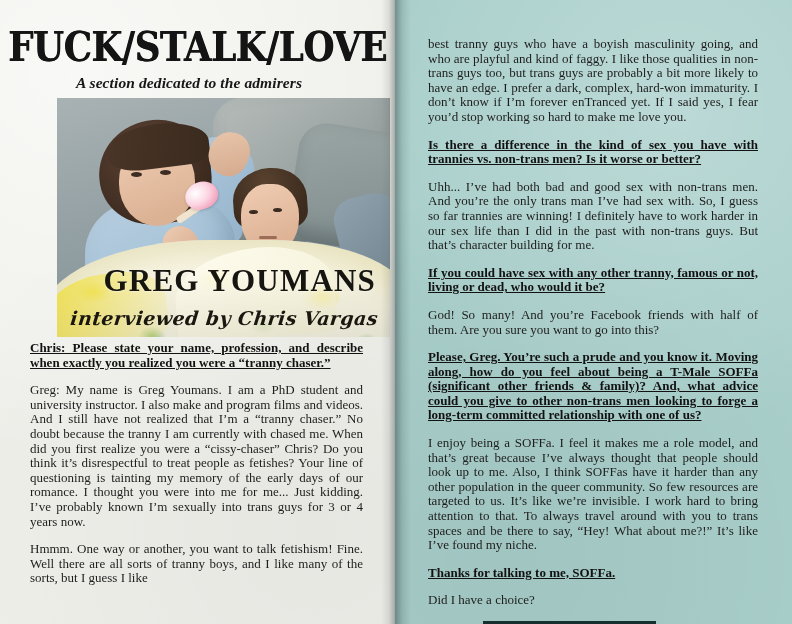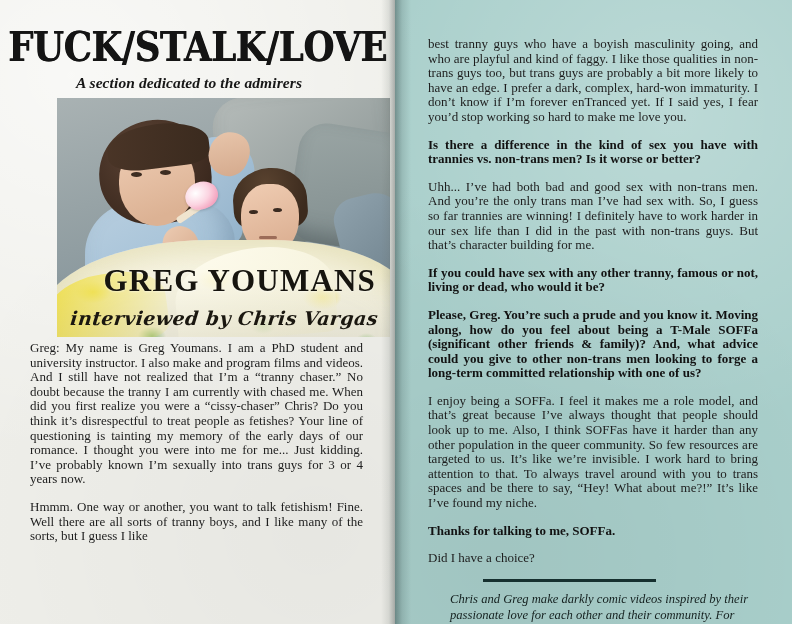--- a/index.html
+++ b/index.html
@@ -281,20 +281,21 @@
     margin: 0 0 13px 0;
     font-size: 13px;
     line-height: 14.6px;
     text-align: justify;
     color: #1d1d1d;
     font-family: "Liberation Serif", serif;
   }
   p.q {
     font-weight: 700;
     color: #121212;
+    text-decoration: underline;
   }
   p.body:last-child, p.q:last-child { margin-bottom: 0; }
 
   .rule-bio {
     width: 173px;
     height: 3px;
     background: #16302f;
     margin: 4px 0 9px 55px;
   }
   p.bio {
@@ -348,33 +349,35 @@
       <div class="blanket"></div>
       <div class="blanket-fold"></div>
       <div class="blanket-yellow-l"></div>
       <div class="photo-cover"></div>
 
       <div class="photo-name">GREG YOUMANS</div>
       <div class="photo-credit">interviewed by Chris Vargas</div>
     </div>
 
     <div class="col-left">
+      <p class="q">Chris: Please state your name, profession, and describe when exactly you realized you were a “tranny chaser.”</p>
       <p class="body">Greg: My name is Greg Youmans. I am a PhD student and university instructor. I also make and program films and videos. And I still have not realized that I’m a “tranny chaser.” No doubt because the tranny I am currently with chased me. When did you first realize you were a “cissy-chaser” Chris? Do you think it’s disrespectful to treat people as fetishes? Your line of questioning is tainting my memory of the early days of our romance. I thought you were into me for me... Just kidding. I’ve probably known I’m sexually into trans guys for 3 or 4 years now.</p>
       <p class="body">Hmmm. One way or another, you want to talk fetishism! Fine. Well there are all sorts of tranny boys, and I like many of the sorts, but I guess I like</p>
     </div>
   </div>
 
   <div class="page-right">
     <div class="paper-grain-r"></div>
 
     <div class="col-right">
       <p class="body">best tranny guys who have a boyish masculinity going, and who are playful and kind of faggy. I like those qualities in non-trans guys too, but trans guys are probably a bit more likely to have an edge. I prefer a dark, complex, hard-won immaturity.  I don’t know if I’m forever enTranced yet. If I said yes, I fear you’d stop working so hard to make me love you.</p>
       <p class="q">Is there a difference in the kind of sex you have with trannies vs. non-trans men? Is it worse or better?</p>
       <p class="body">Uhh... I’ve had both bad and good sex with non-trans men. And you’re the only trans man I’ve had sex with. So, I guess so far trannies are winning!  I definitely have to work harder in our sex life than I did in the past with non-trans guys. But that’s character building for me.</p>
       <p class="q">If you could have sex with any other tranny, famous or not, living or dead, who would it be?</p>
+      <p class="body">God! So many! And you’re Facebook friends with half of them. Are you sure you want to go into this?</p>
       <p class="q">Please, Greg. You’re such a prude and you know it. Moving along, how do you feel about being a T-Male SOFFa (significant other friends &amp; family)? And, what advice could you give to other non-trans men looking to forge a long-term committed relationship with one of us?</p>
       <p class="body">I enjoy being a SOFFa. I feel it makes me a role model, and that’s great because I’ve always thought that people should look up to me. Also, I think SOFFas have it harder than any other population in the queer community. So few resources are targeted to us. It’s like we’re invisible. I work hard to bring attention to that. To always travel around with you to trans spaces and be there to say, “Hey! What about me?!” It’s like I’ve found my niche.</p>
       <p class="q">Thanks for talking to me, SOFFa.</p>
       <p class="body">Did I have a choice?</p>
 
       <div class="rule-bio"></div>
       <p class="bio">Chris and Greg make darkly comic videos inspired by their passionate love for each other and their community. For more info visit: fallinginlovewithchrisandgreg.com</p>
     </div>
   </div>
 

